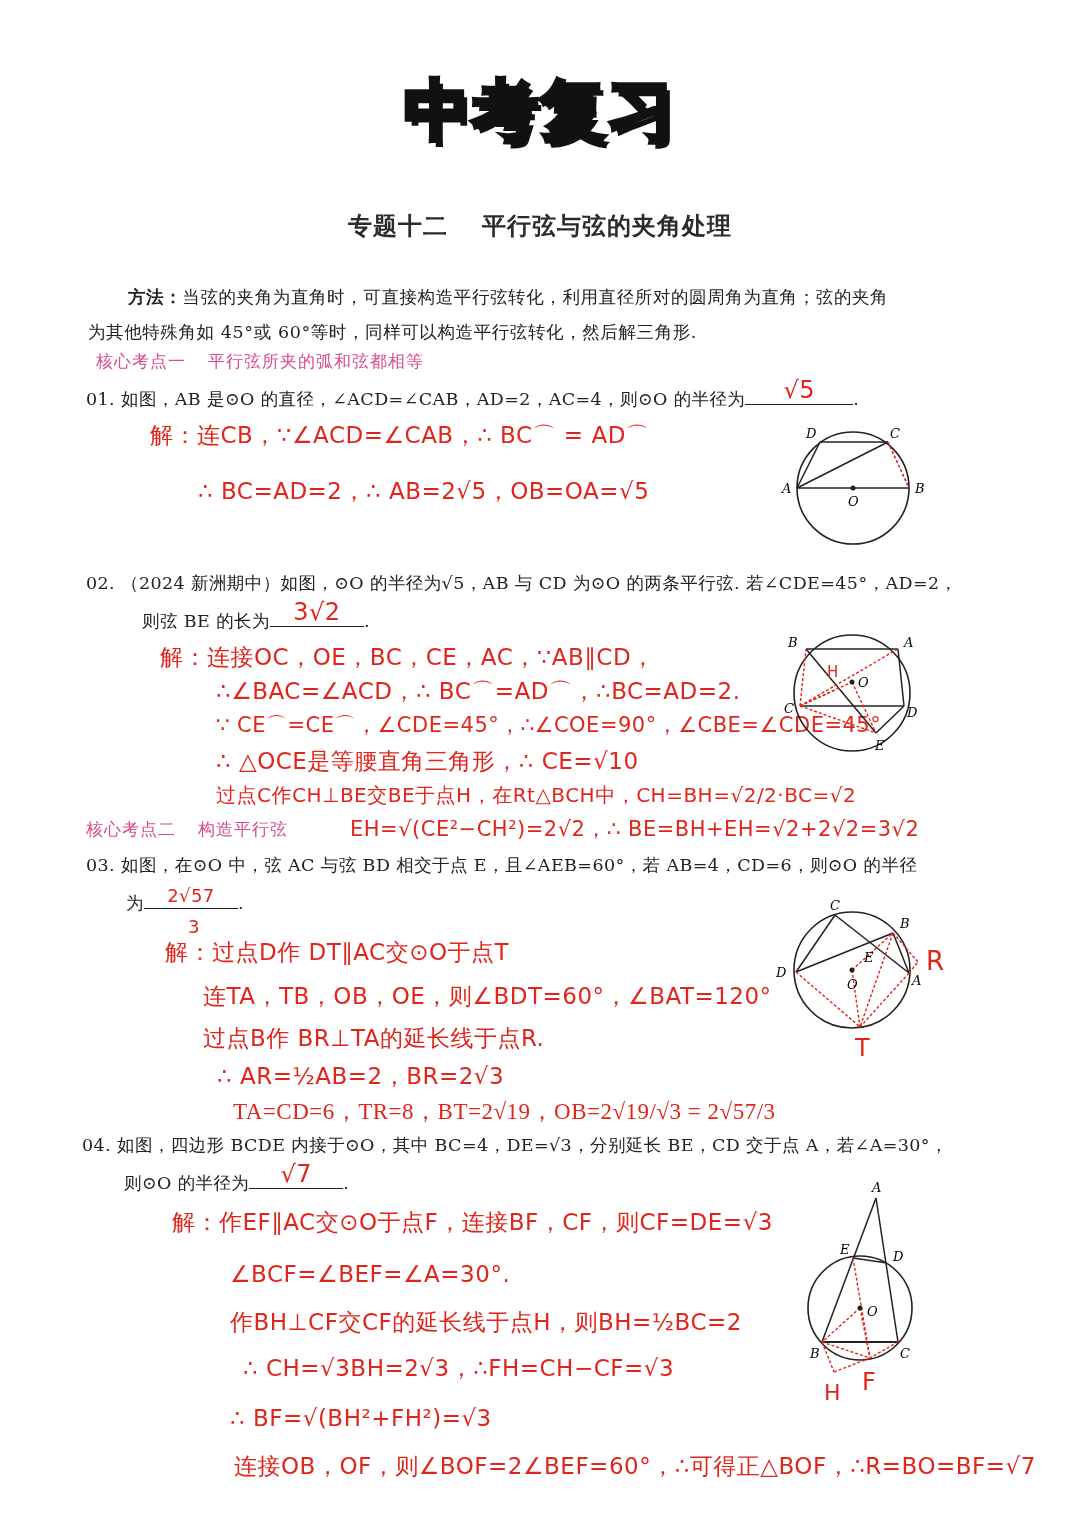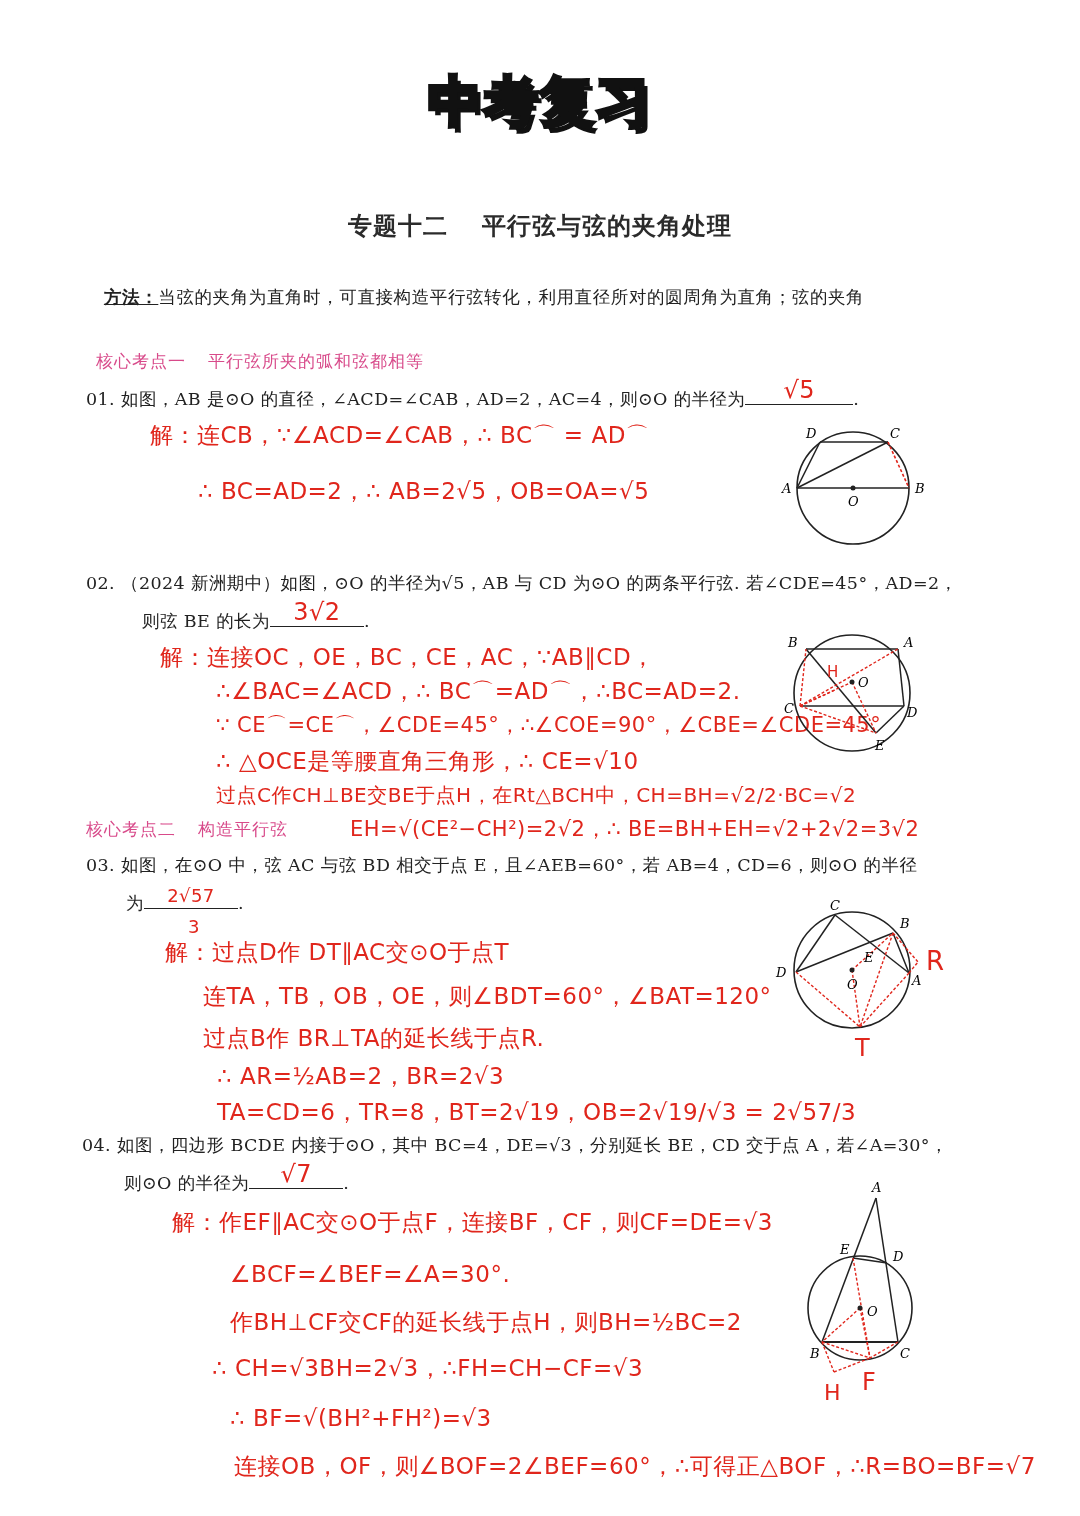--- a/index.html
+++ b/index.html
@@ -6,31 +6,31 @@
   body {
     width: 1080px; height: 1516px; position: relative; overflow: hidden;
     background: #ffffff;
     font-family: "DejaVu Serif", "Liberation Serif", serif;
     color: #222;
   }
   .abs { position: absolute; }
   .banner {
     left: 0; top: 66px; width: 1080px; text-align: center;
     font-family: "DejaVu Sans", sans-serif; font-weight: bold;
-    font-size: 54px; letter-spacing: 2px; color: #0369a1;
+    font-size: 66px; letter-spacing: 2px; color: #0369a1;
     -webkit-text-stroke: 4px #111;
     text-shadow: 5px 6px 0 #111;
   }
   .topic {
     left: 0; top: 210px; width: 1080px; text-align: center;
     font-size: 24px; font-weight: bold; color: #2b2b2b; letter-spacing: 1px;
   }
   .topic .gap { display: inline-block; width: 34px; }
   .method { left: 88px; top: 280px; width: 920px; font-size: 17.5px; line-height: 35px; color: #222; letter-spacing: 0.6px; }
-  .method .lead { font-weight: bold; margin-left: 16px; text-decoration: underline; }
+  .method .lead { font-weight: bold; margin-left: 40px; }
   .section-h {
     font-family: "DejaVu Sans", sans-serif; font-size: 17px; color: #d84a8a; letter-spacing: 1px;
   }
   .section-h .gap { display: inline-block; width: 22px; }
   .q { font-size: 17.5px; line-height: 30px; color: #222; letter-spacing: 0.4px; }
   .q .num { margin-right: 6px; }
   .blank {
     display: inline-block; border-bottom: 1.5px solid #222; text-align: center;
     position: relative; height: 24px; vertical-align: baseline;
   }
@@ -49,20 +49,21 @@
 </head>
 <body>
 
 <div class="abs banner">中考复习</div>
 <div class="abs topic">
   <span>专题十二</span><span class="gap"></span><span>平行弦与弦的夹角处理</span>
 </div>
 
 <div class="abs method">
   <div><span class="lead">方法：</span><span>当弦的夹角为直角时，可直接构造平行弦转化，利用直径所对的圆周角为直角；弦的夹角</span></div>
+  <div>为其他特殊角如 45°或 60°等时，同样可以构造平行弦转化，然后解三角形.</div>
 </div>
 
 <div class="abs section-h" style="left:88px; top:350px;margin-left:8px;">
   <span>核心考点一</span><span class="gap"></span><span>平行弦所夹的弧和弦都相等</span>
 </div>
 
 <div class="abs q" style="left:86px; top:380px;">
   <span class="num">01.</span><span>如图，AB 是⊙O 的直径，∠ACD=∠CAB，AD=2，AC=4，则⊙O 的半径为</span><span class="blank" style="width:108px;"><span class="ans">√5</span></span>.
 </div>
 <div class="abs hw" style="left:150px; top:418px;">
@@ -129,21 +130,21 @@
   <div><span class="num">03.</span><span>如图，在⊙O 中，弦 AC 与弦 BD 相交于点 E，且∠AEB=60°，若 AB=4，CD=6，则⊙O 的半径</span></div>
   <div style="margin-left:40px; margin-top:4px; position:relative;"><span>为</span><span class="blank" style="width:94px;"><span class="ans" style="font-size:18px; bottom:0;">2√57</span></span>.
     <span class="abs" style="left:62px; top:28px; font-family:'DejaVu Sans',sans-serif; color:#e0261c; font-size:18px;">3</span>
   </div>
 </div>
 <div class="abs hw" style="left:165px; top:935px;">
   <div class="hw-line" style="left:0; top:0;">解：过点D作 DT∥AC交⊙O于点T</div>
   <div class="hw-line" style="left:38px; top:44px;">连TA，TB，OB，OE，则∠BDT=60°，∠BAT=120°</div>
   <div class="hw-line" style="left:38px; top:86px;">过点B作 BR⊥TA的延长线于点R.</div>
   <div class="hw-line" style="left:52px; top:124px;">∴ AR=½AB=2，BR=2√3</div>
-  <div class="hw-line" style="left:52px; top:160px;">TA=CD=6，TR=8，BT=2√19，OB=2√19/√3 = 2√57/3</div>
+  <div class="hw-line" style="left:68px; top:160px;font-family:Liberation Serif, serif;">TA=CD=6，TR=8，BT=2√19，OB=2√19/√3 = 2√57/3</div>
 </div>
 <svg class="fig" style="left:770px; top:890px;" width="200" height="180" viewBox="0 0 200 180">
   <circle cx="82" cy="80" r="58" fill="none" stroke="#222" stroke-width="1.6"></circle>
   <line x1="65" y1="25" x2="26" y2="82" stroke="#222" stroke-width="1.5"></line>
   <line x1="65" y1="25" x2="139" y2="83" stroke="#222" stroke-width="1.5"></line>
   <line x1="26" y1="82" x2="123" y2="43" stroke="#222" stroke-width="1.5"></line>
   <line x1="123" y1="43" x2="139" y2="83" stroke="#222" stroke-width="1.5"></line>
   <g stroke="#e0261c" stroke-width="1.4" stroke-dasharray="3,2" fill="none">
     <line x1="26" y1="82" x2="90" y2="137"></line>
     <line x1="82" y1="80" x2="90" y2="137"></line>
@@ -165,21 +166,21 @@
 </svg>
 
 <div class="abs q" style="left:82px; top:1130px;">
   <div><span class="num">04.</span><span>如图，四边形 BCDE 内接于⊙O，其中 BC=4，DE=√3，分别延长 BE，CD 交于点 A，若∠A=30°，</span></div>
   <div style="margin-left:42px; margin-top:4px;"><span>则⊙O 的半径为</span><span class="blank" style="width:94px;"><span class="ans">√7</span></span>.</div>
 </div>
 <div class="abs hw" style="left:172px; top:1205px;">
   <div class="hw-line" style="left:0; top:0;">解：作EF∥AC交⊙O于点F，连接BF，CF，则CF=DE=√3</div>
   <div class="hw-line" style="left:58px; top:52px;">∠BCF=∠BEF=∠A=30°.</div>
   <div class="hw-line" style="left:58px; top:100px;">作BH⊥CF交CF的延长线于点H，则BH=½BC=2</div>
-  <div class="hw-line" style="left:40px; top:146px;">∴ CH=√3BH=2√3，∴FH=CH−CF=√3</div>
+  <div class="hw-line" style="left:71px; top:146px;">∴ CH=√3BH=2√3，∴FH=CH−CF=√3</div>
   <div class="hw-line" style="left:58px; top:196px;">∴ BF=√(BH²+FH²)=√3</div>
   <div class="hw-line" style="left:62px; top:244px;">连接OB，OF，则∠BOF=2∠BEF=60°，∴可得正△BOF，∴R=BO=BF=√7</div>
 </div>
 <svg class="fig" style="left:790px; top:1170px;" width="140" height="240" viewBox="0 0 140 240">
   <circle cx="70" cy="138" r="52" fill="none" stroke="#222" stroke-width="1.6"></circle>
   <line x1="86" y1="28" x2="32" y2="172" stroke="#222" stroke-width="1.5"></line>
   <line x1="86" y1="28" x2="108" y2="172" stroke="#222" stroke-width="1.5"></line>
   <line x1="32" y1="172" x2="108" y2="172" stroke="#222" stroke-width="2"></line>
   <line x1="63" y1="88" x2="97" y2="93" stroke="#222" stroke-width="1.5"></line>
   <g stroke="#e0261c" stroke-width="1.4" stroke-dasharray="3,2" fill="none">

